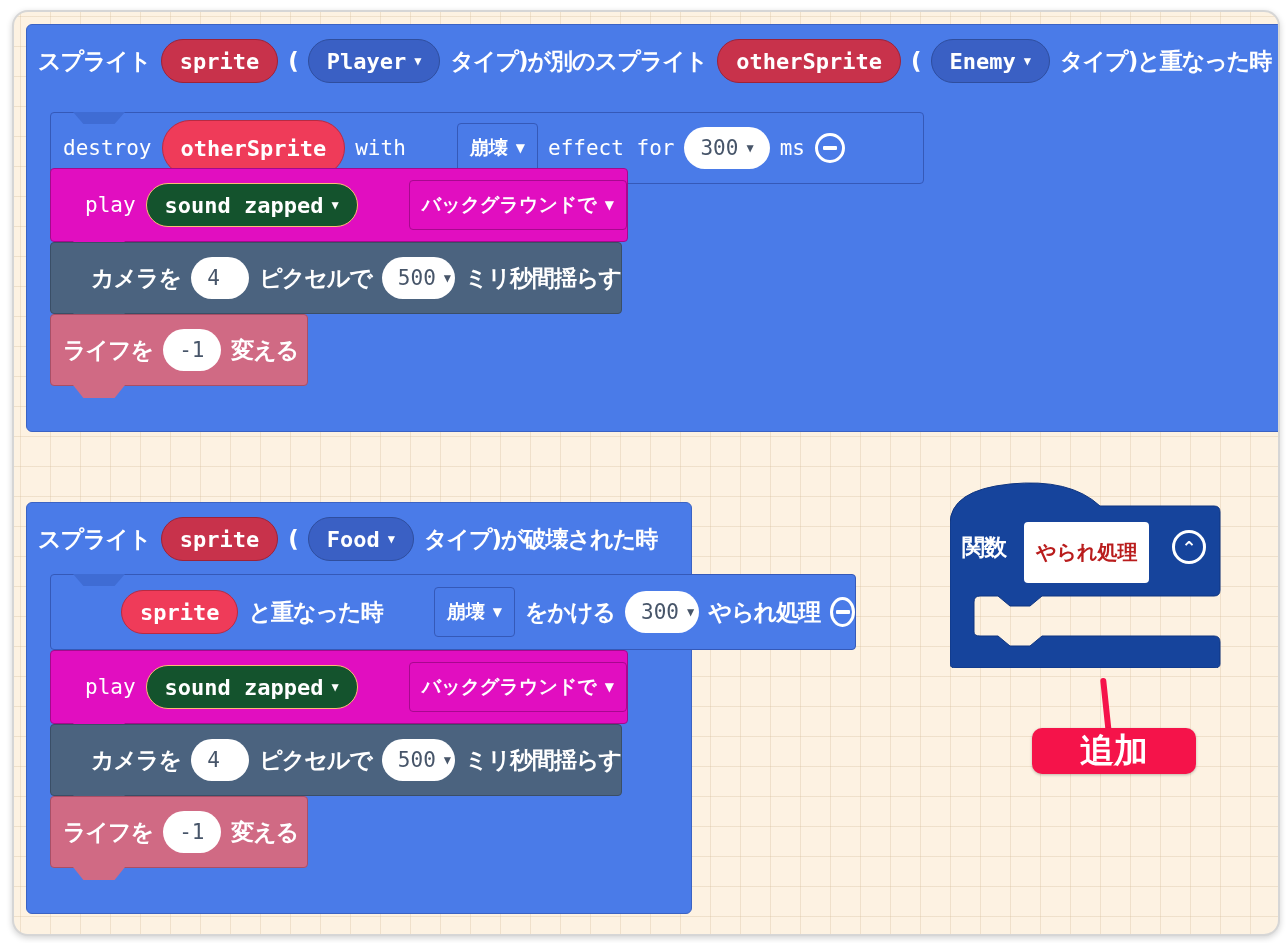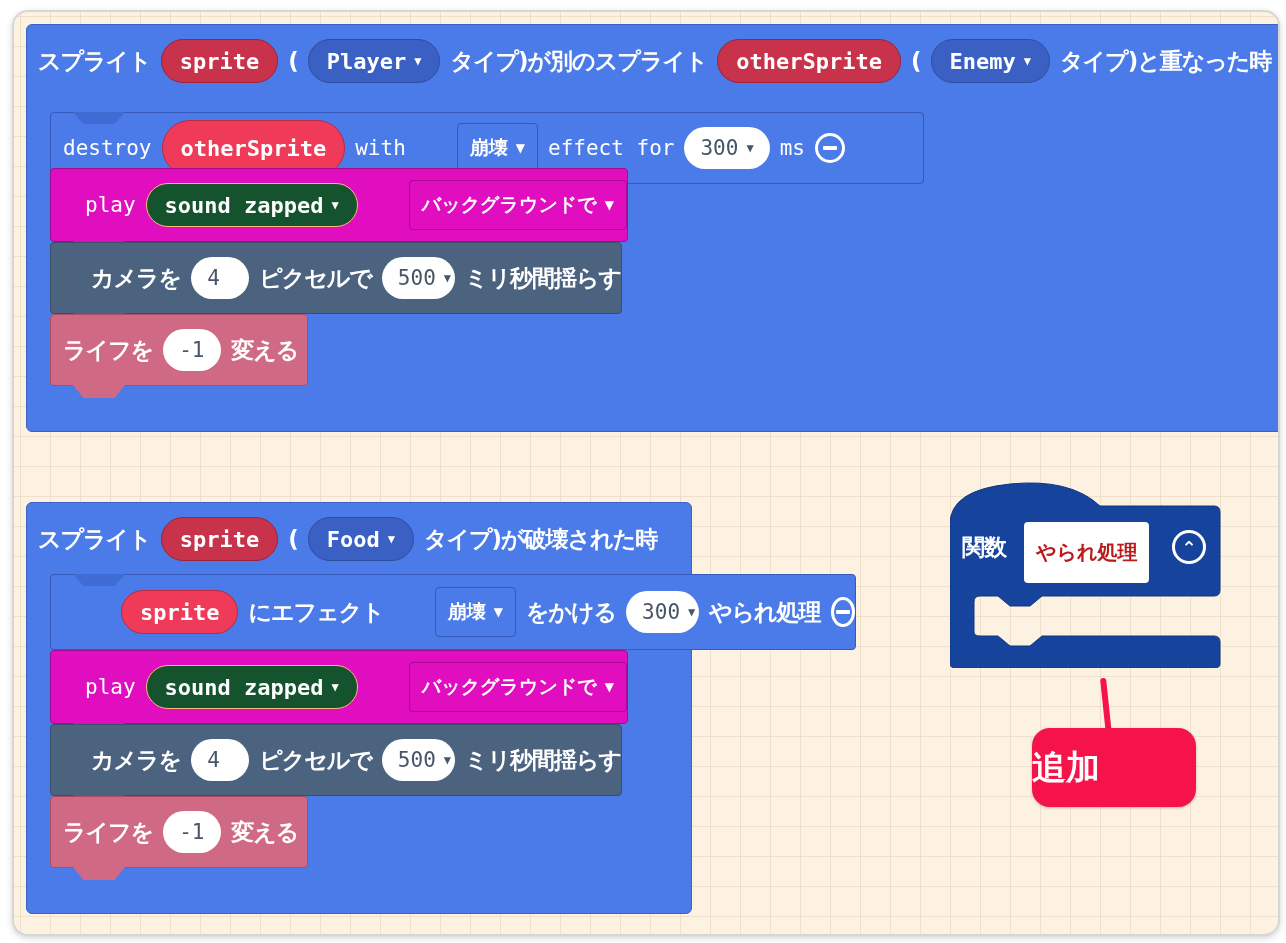--- a/index.html
+++ b/index.html
@@ -146,21 +146,21 @@
     <span class="pill pill-kind">
         <span>Food</span>
         <span class="caret">▼</span>
       </span>
     <span class="txt">タイプ)が破壊された時</span>
   </div>
 
   <div class="blk blue" style="left:36px; top:562px; width:806px; height:76px; padding-left:70px; border-color:#3559b8;">
     <div class="notch" style="background:#3f6cd4;"></div>
     <span class="pill pill-var2">sprite</span>
-    <span class="txt">にエフェクト</span>
+    <span class="txt">と重なった時</span>
     <span class="dd dd-blue">
         <span>崩壊</span>
         <span class="caret">▼</span>
       </span>
     <span class="txt">をかける</span>
     <span class="num">
         <span>300</span>
         <span class="caret">▼</span>
       </span>
     <span class="txt">やられ処理</span>
@@ -202,16 +202,16 @@
   <div class="abs" style="left:936px; top:468px; width:272px; height:188px;">
     <svg width="272" height="188">
       <path d="M0,44 Q0,10 60,4 Q120,-2 150,26 L264,26 Q270,26 270,32 L270,110 Q270,116 264,116 L92,116 L80,126 L60,126 L48,116 L30,116 Q24,116 24,122 L24,152 Q24,156 30,156 L48,156 L60,166 L80,166 L92,156 L264,156 Q270,156 270,162 L270,184 Q270,188 264,188 L6,188 Q0,188 0,184 Z" fill="#16449c" stroke="#0f3580" stroke-width="1"></path>
     </svg>
     <span class="abs txt" style="left:12px; top:52px; color:#fff;">関数</span>
     <span class="abs" style="left:74px; top:42px; height:61px; padding:0 12px; background:#fff; border-radius:4px; display:flex; align-items:center; color:#b91c1c; font-size:20px; font-weight:bold;">やられ処理</span>
     <span class="abs" style="left:222px; top:50px; width:34px; height:34px; border:3px solid #fff; border-radius:50%; display:flex; align-items:center; justify-content:center; color:#fff; font-size:18px; font-weight:bold;">⌃</span>
   </div>
 
   <div class="abs" style="left:1086px; top:666px; width:6px; height:56px; background:#f5134a; border-radius:3px; transform:rotate(-6deg); transform-origin:top center;"></div>
-  <div class="abs" style="left:1018px; top:716px; width:164px; height:79px; background:#f5134a; border-radius:18px; display:flex; align-items:center; box-shadow:0 1px 3px rgba(0,0,0,0.25);">
+  <div class="abs" style="left:1018px; top:716px; width:164px; height:46px; background:#f5134a; border-radius:10px; display:flex; align-items:center; justify-content:center; box-shadow:0 1px 3px rgba(0,0,0,0.25);">
     <span style="color:#fff; font-size:34px; font-weight:bold;">追加</span>
   </div>
 </div>
 
 </body></html>

